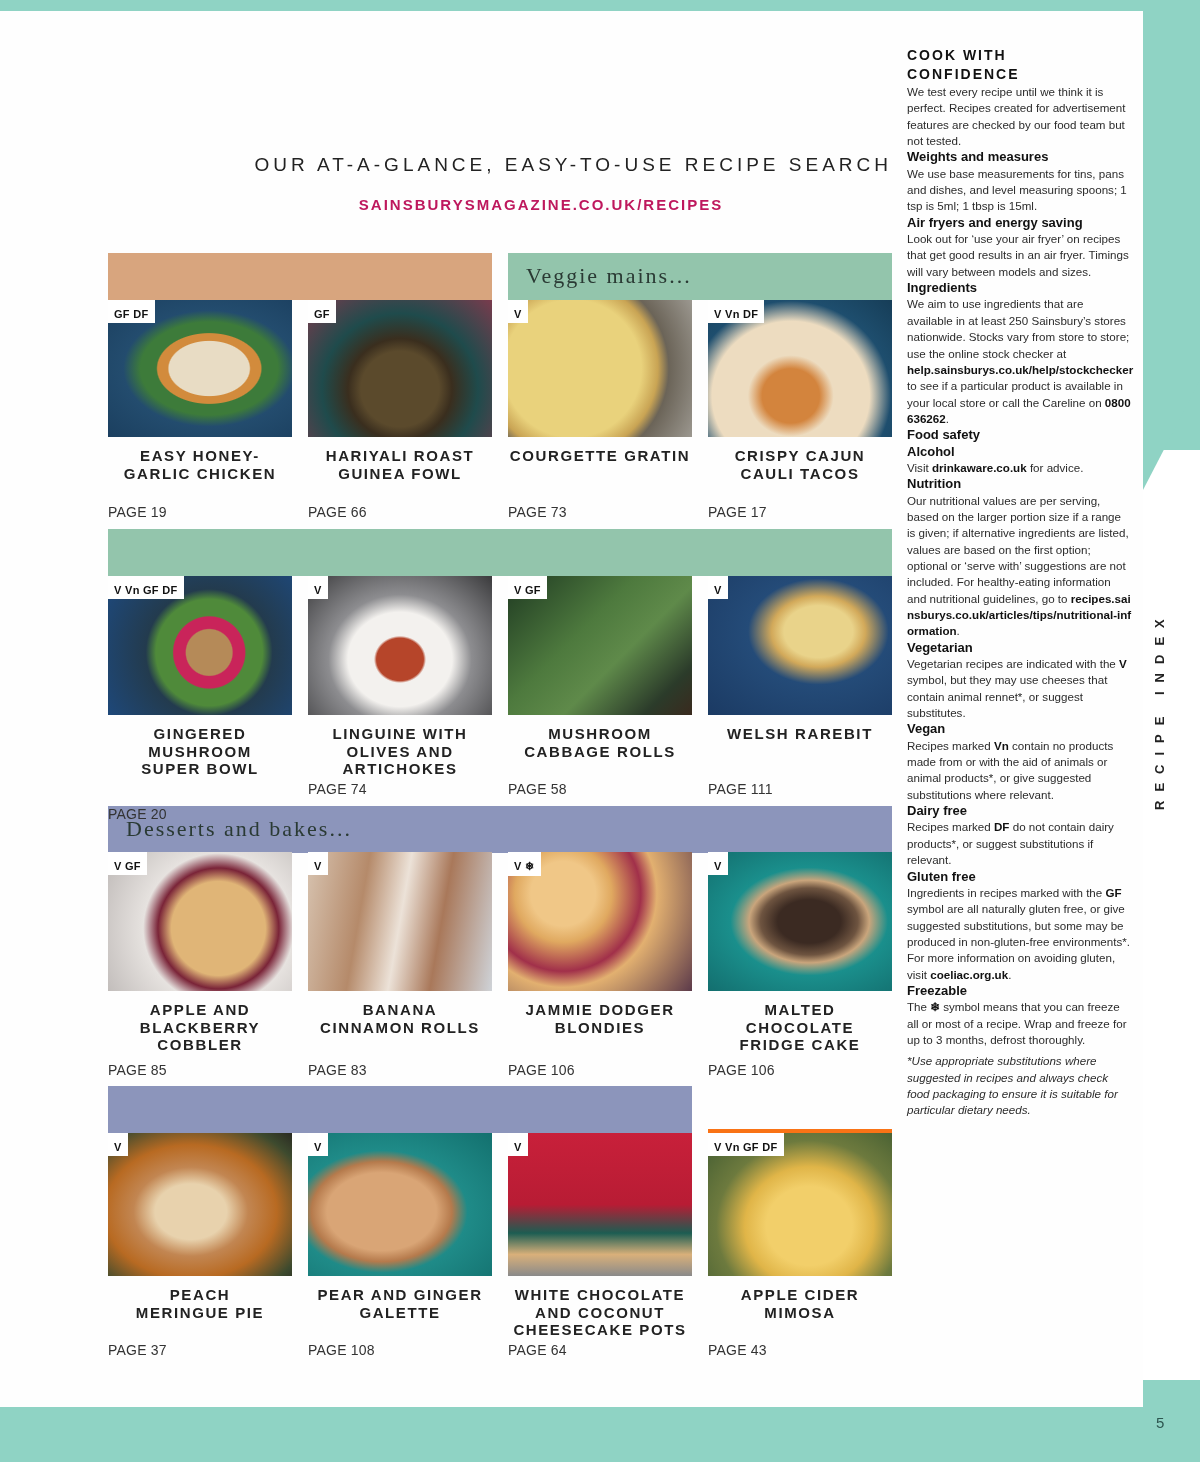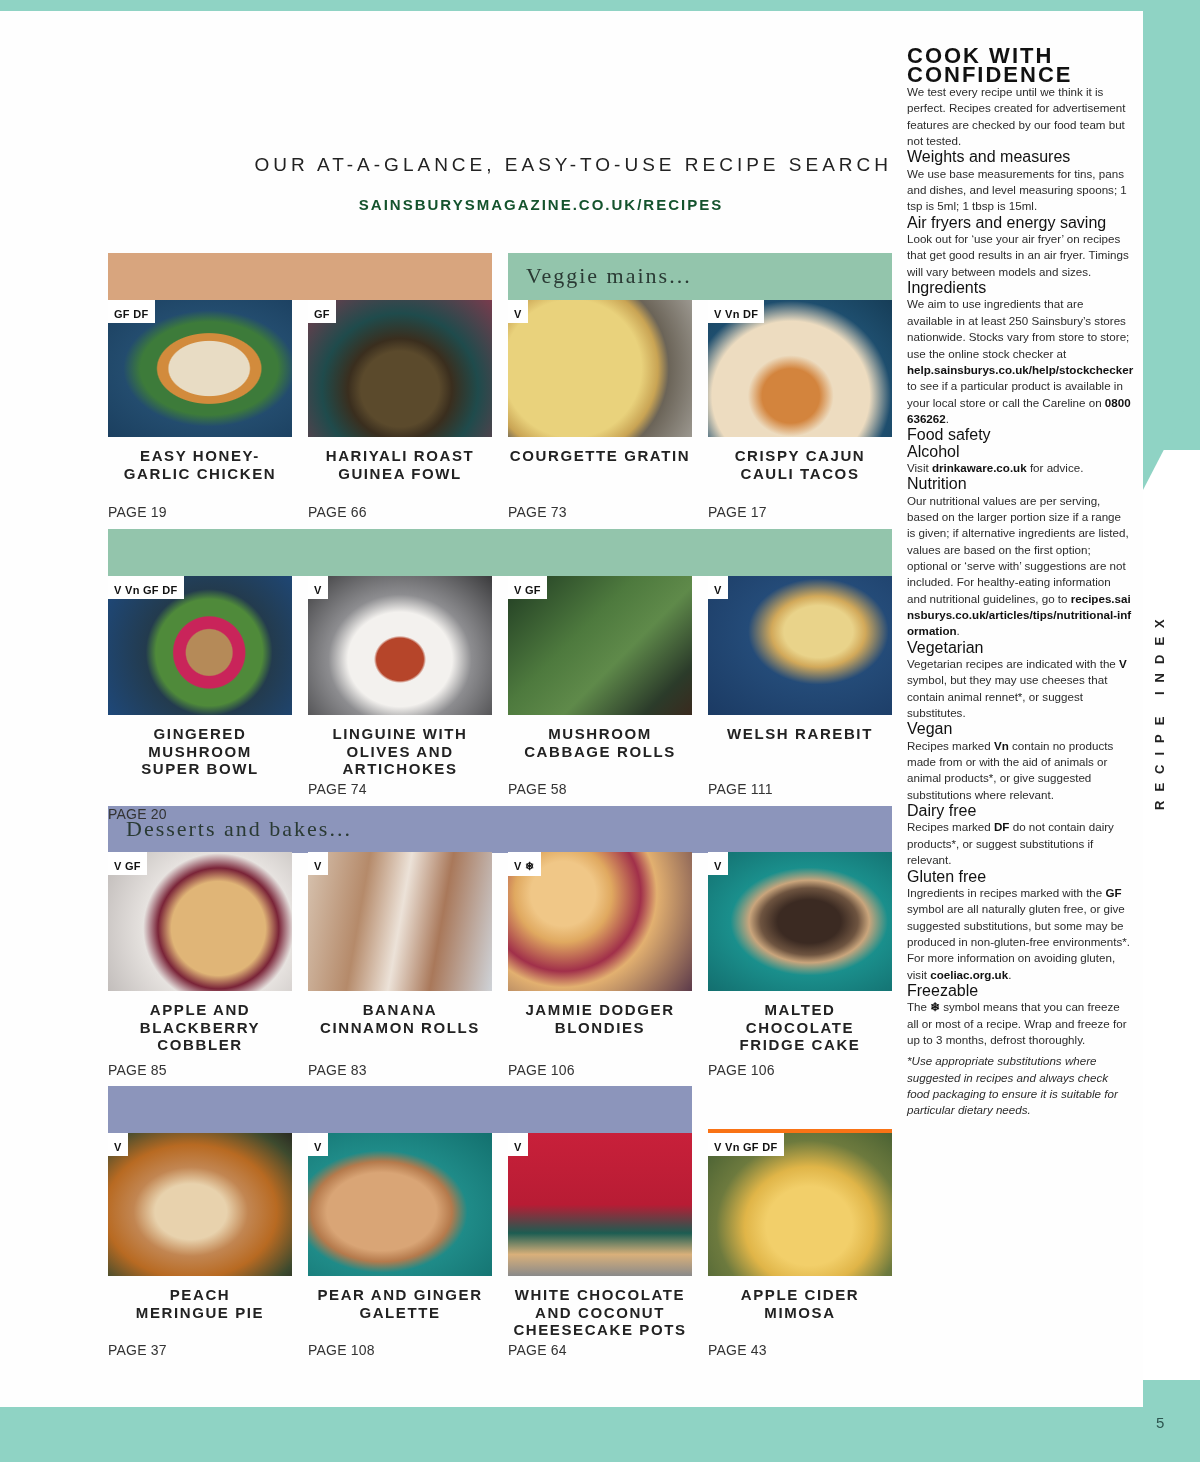--- a/index.html
+++ b/index.html
@@ -43,21 +43,21 @@
     writing-mode: vertical-rl; transform: rotate(180deg);
     font-size: 13px; font-weight: bold; letter-spacing: 9px; color: #222;
     text-align: left;
   }
   .headline {
     position: absolute; left: 108px; top: 154px; width: 784px; text-align: right;
     font-size: 19px; letter-spacing: 4px; color: #222;
   }
   .url {
     position: absolute; left: 108px; top: 196px; width: 866px; text-align: center;
-    font-size: 15px; font-weight: bold; letter-spacing: 2px; color: #14532d;
+    font-size: 15px; font-weight: bold; letter-spacing: 2px; color: #be185d;
   }
   .banner {
     position: absolute; height: 47px;
     font-family: "Liberation Serif", serif; font-size: 22px; letter-spacing: 2px;
     color: #2a3a34; padding: 10px 18px;
   }
   .card {
     position: absolute; width: 184px;
   }
   .card .photo {
@@ -72,23 +72,23 @@
     line-height: 17.5px; color: #222; text-transform: uppercase; white-space: pre-line; text-align: center;
   }
   .card .pageref {
     position: absolute; left: 0; font-size: 14px; color: #333; letter-spacing: 0.2px;
   }
   .side {
     position: absolute; left: 907px; top: 46px; width: 225px;
     font-size: 11.6px; line-height: 16.35px; color: #2b2b2b;
   }
   .side h2 {
-    font-size: 22px; letter-spacing: 2px; line-height: 19px; font-weight: bold; color: #111;
-  }
-  .side h3 { font-size: 16px; font-weight: normal; color: #111; line-height: 16.35px; }
+    font-size: 14px; letter-spacing: 2px; line-height: 19px; font-weight: bold; color: #111;
+  }
+  .side h3 { font-size: 13px; font-weight: bold; color: #111; line-height: 16.35px; }
   .side p { margin: 0; }
   .side b { color: #111; }
   .side .note { font-style: italic; margin-top: 5px; }
 </style>
 </head>
 <body>
 
 <div class="page"></div>
 <div class="right-strip"></div>
 <div class="right-strip-top"></div>

